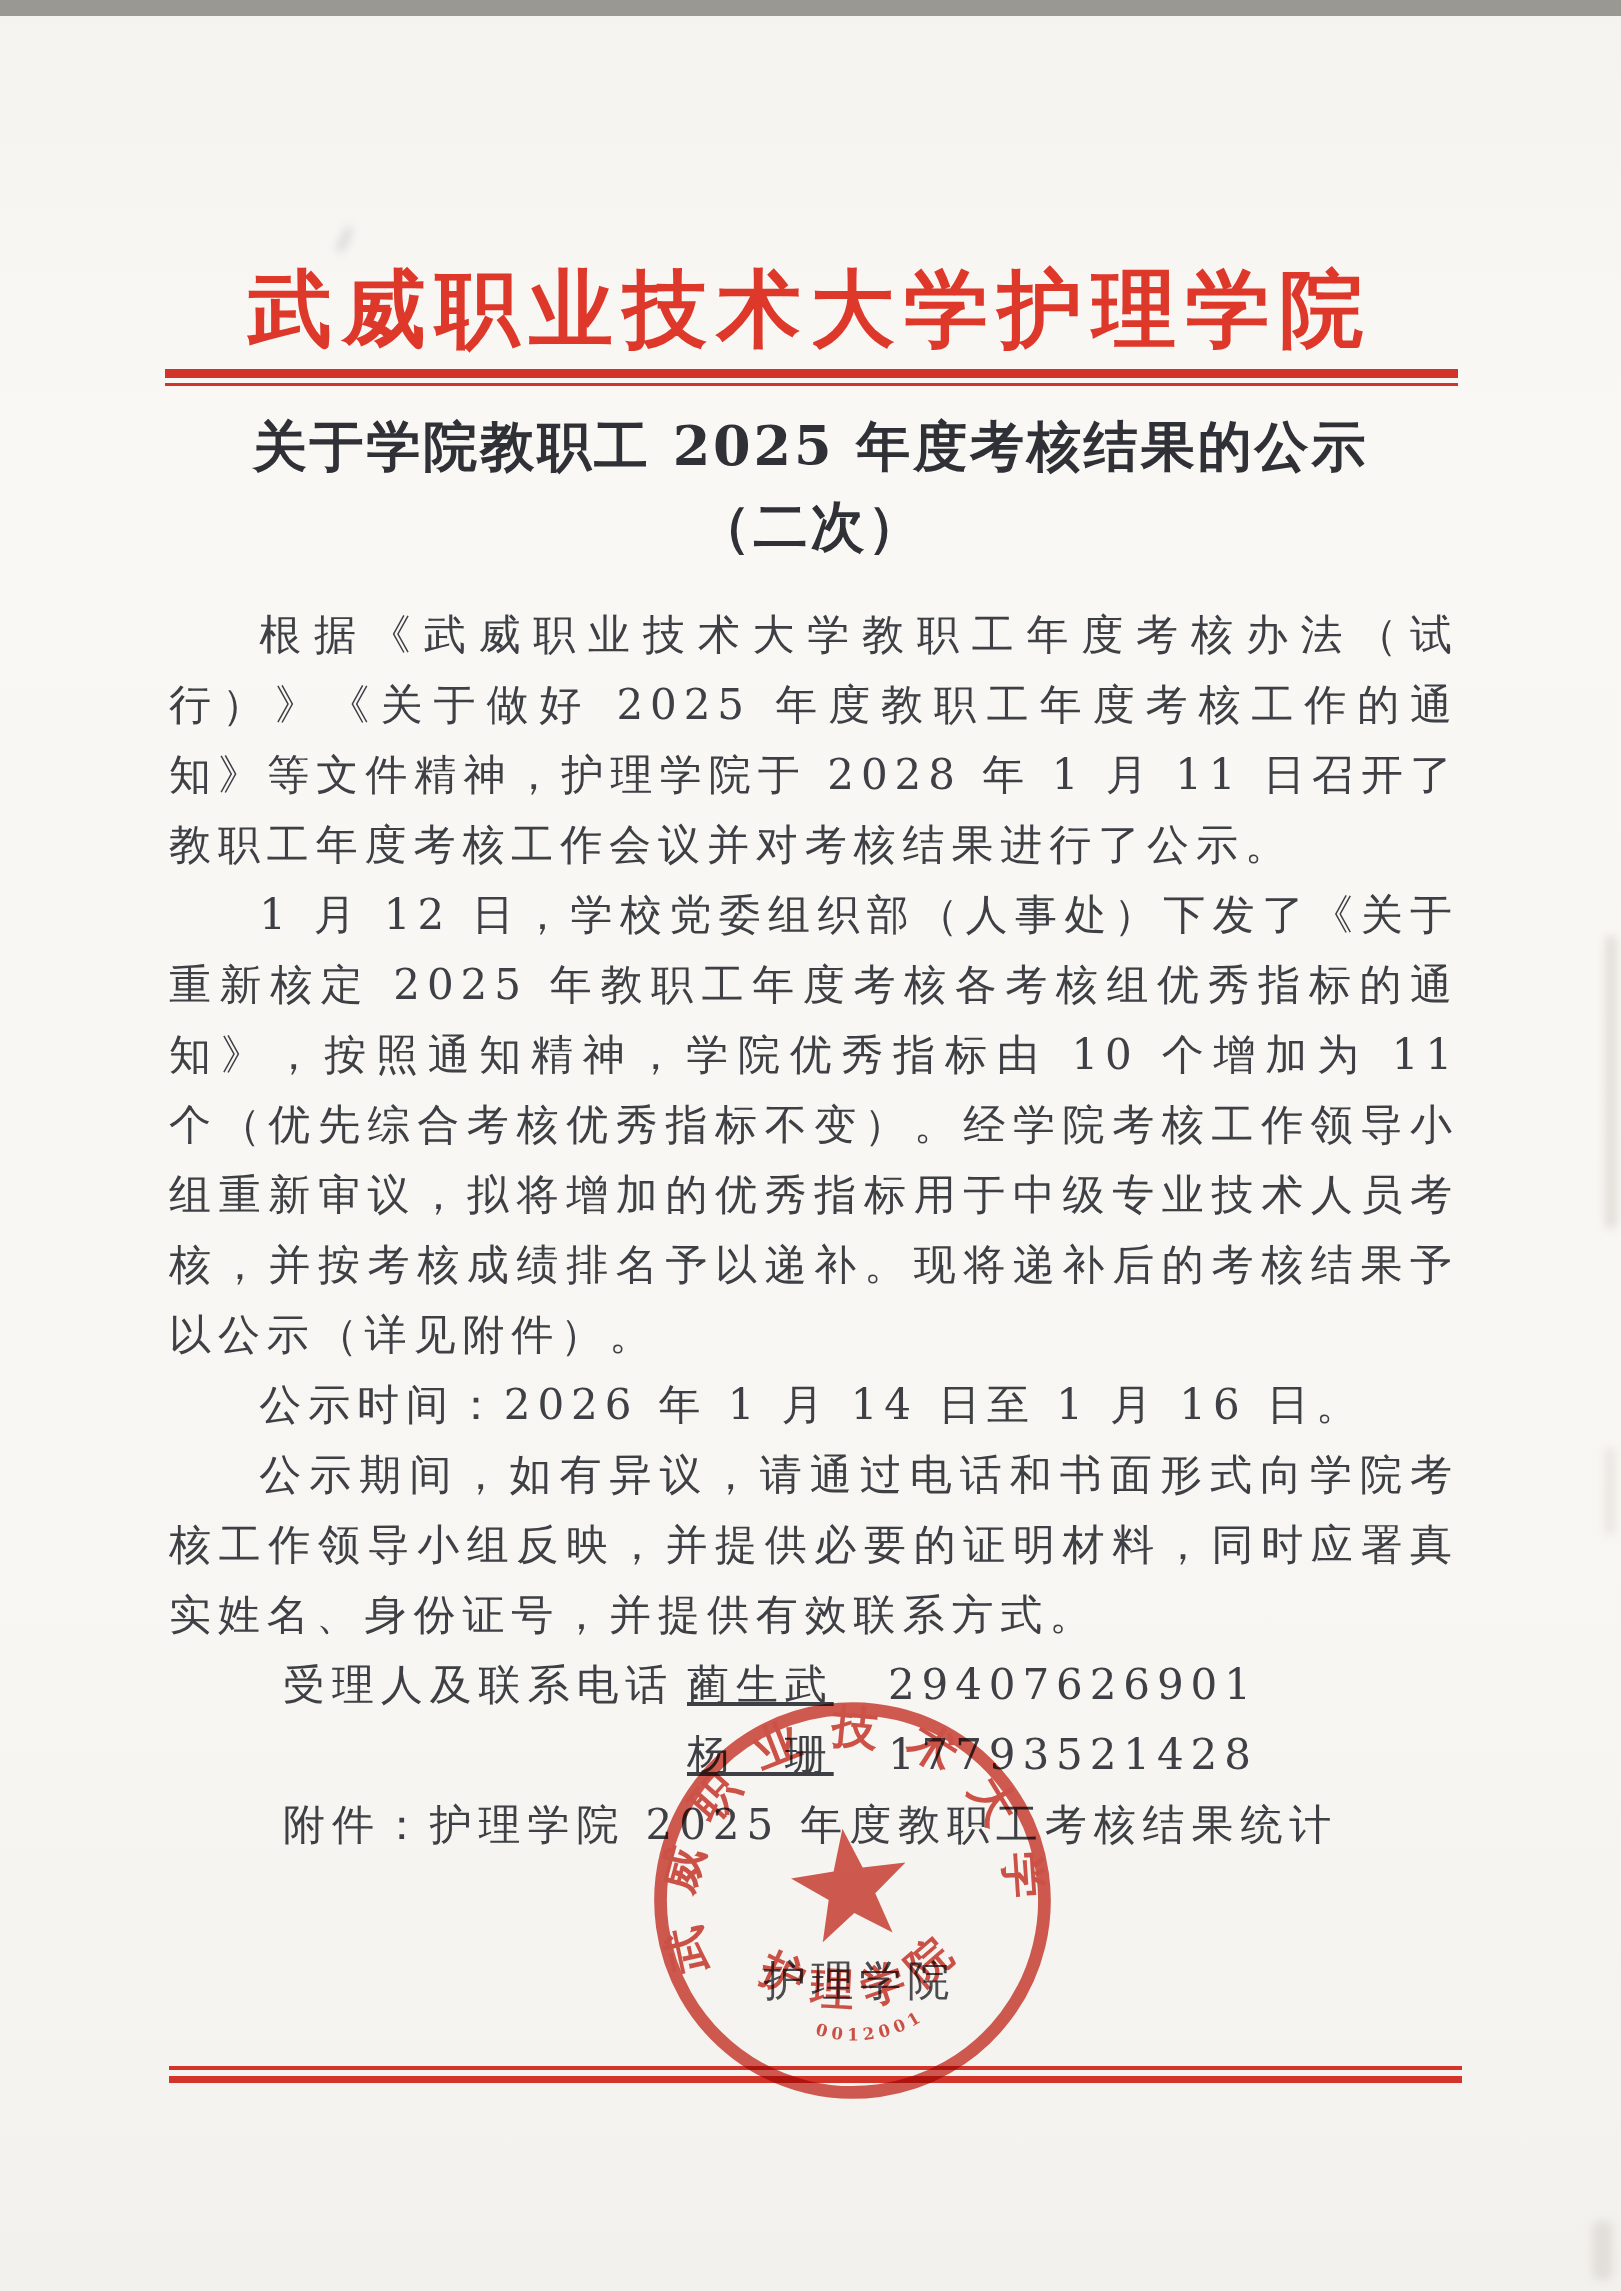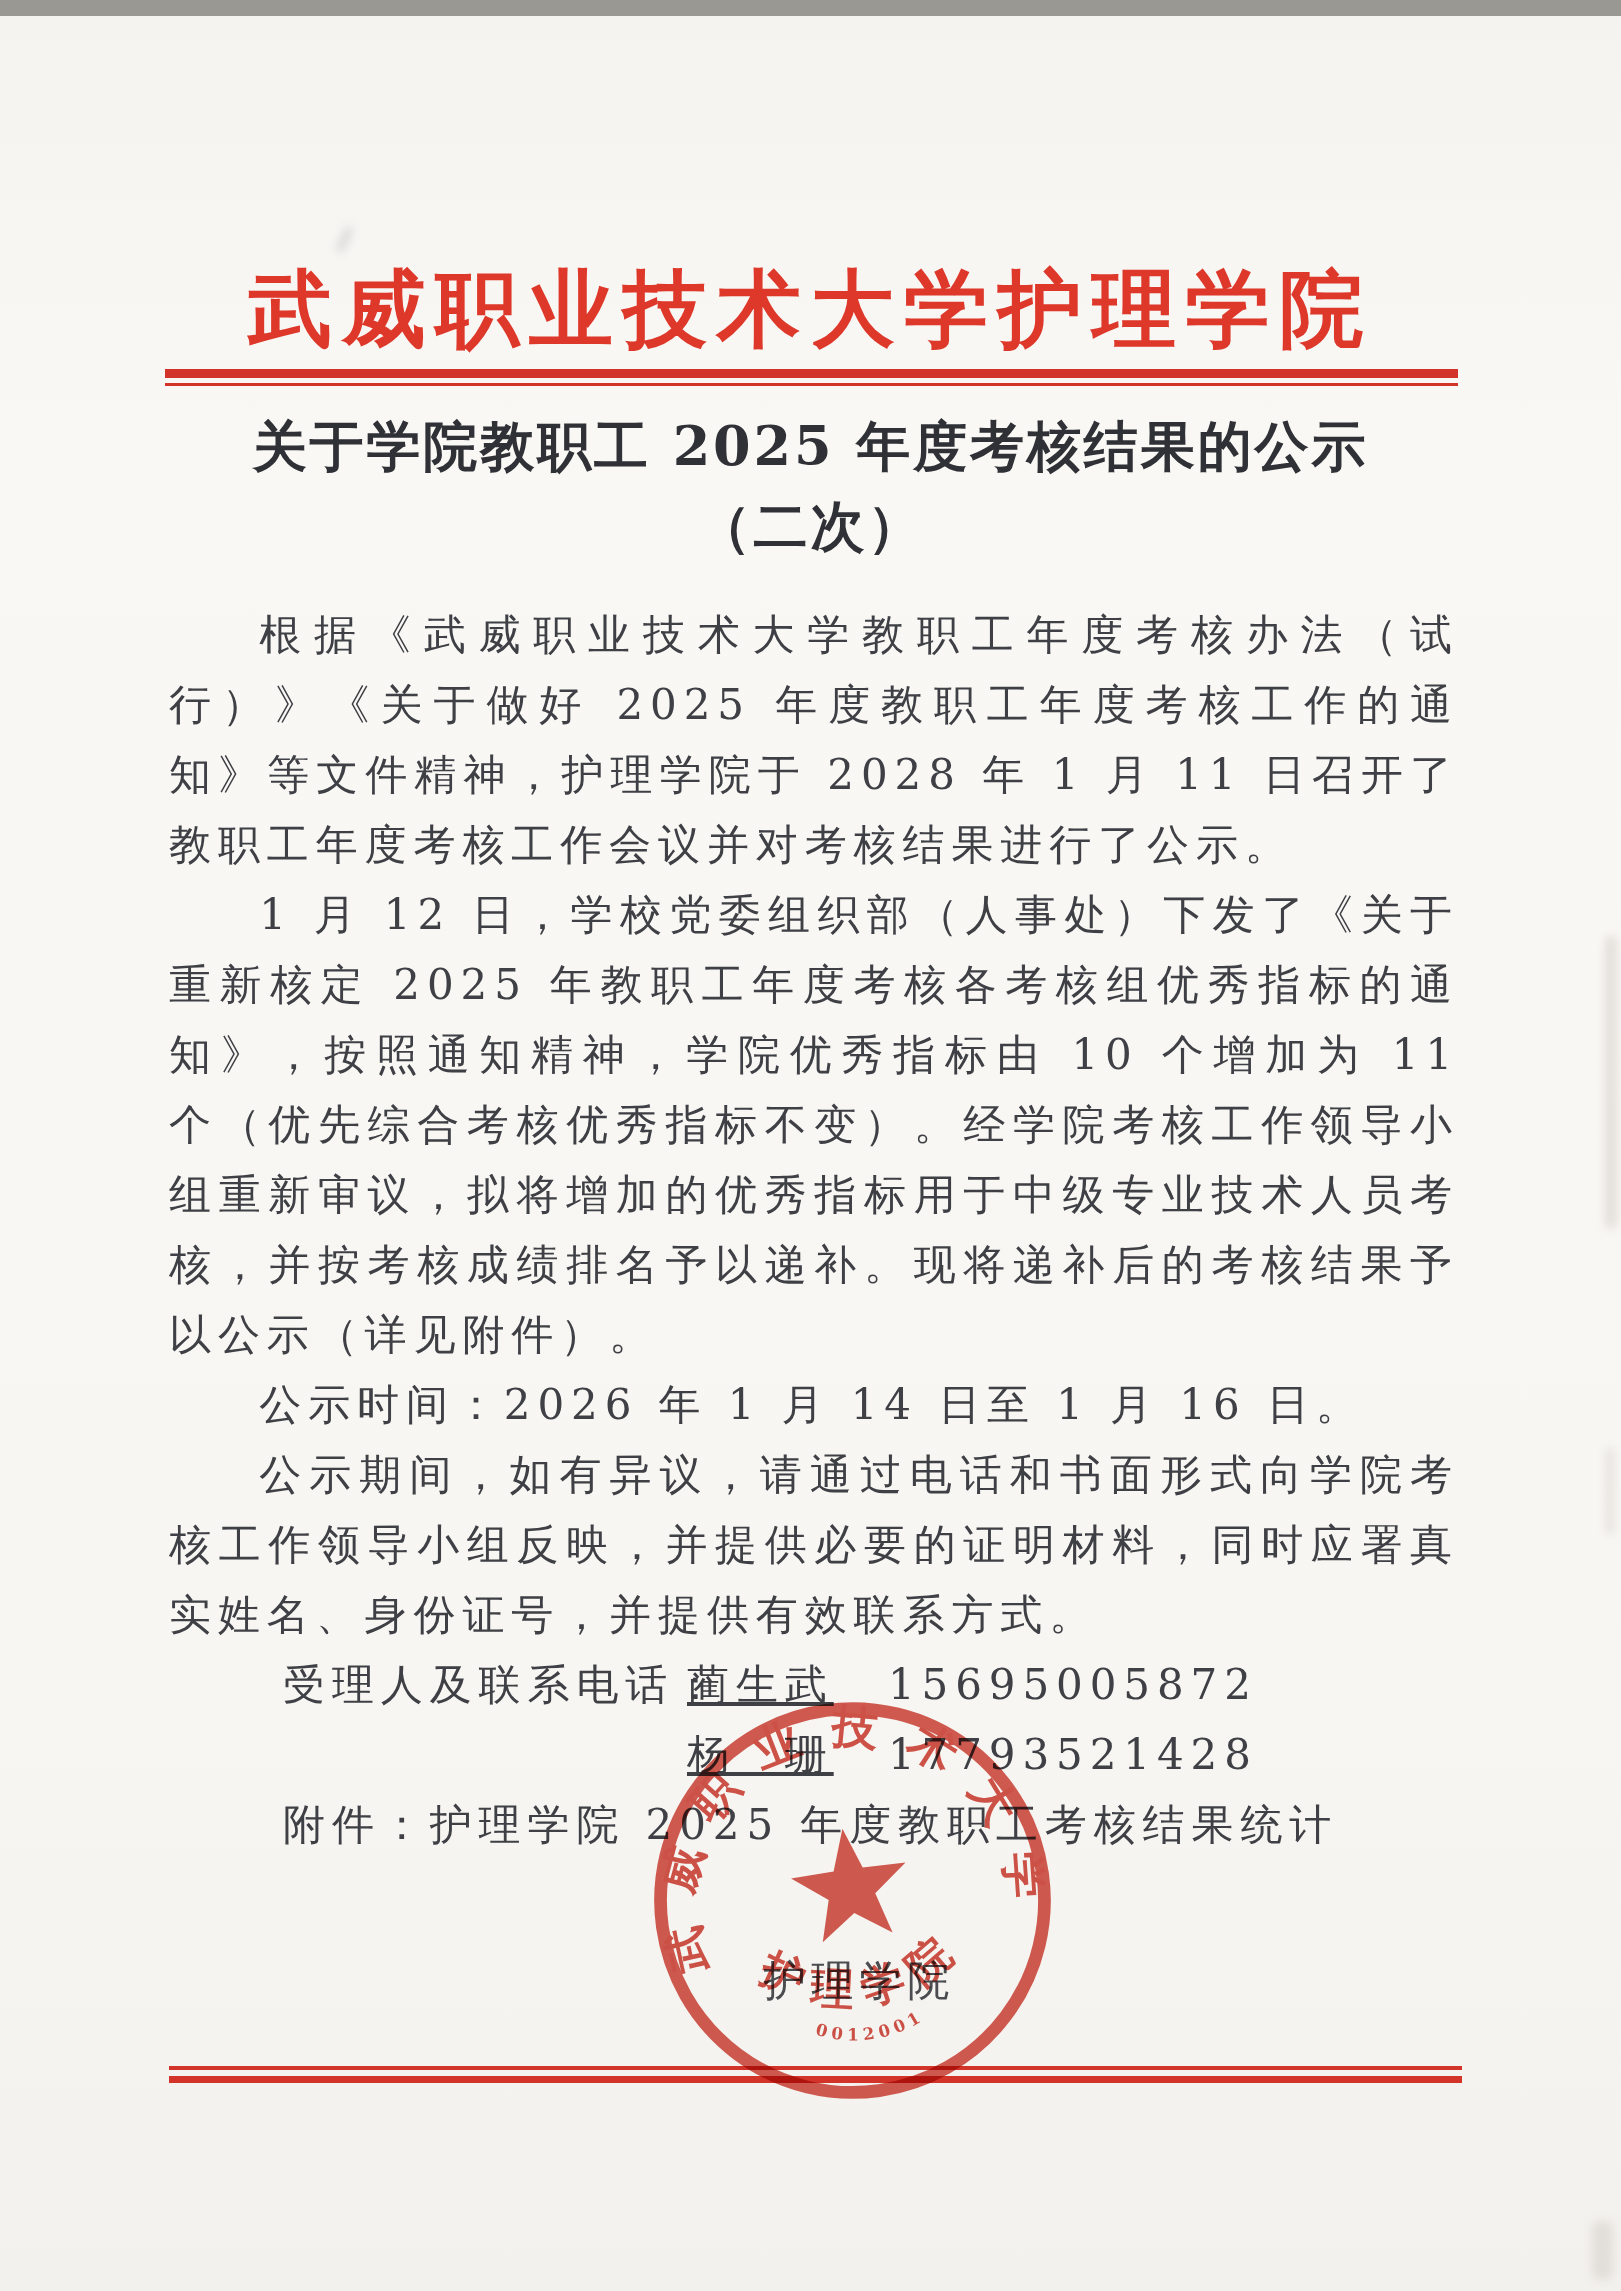--- a/index.html
+++ b/index.html
@@ -86,21 +86,21 @@
     <div>（二次）</div>
   </div>
 
   <main class="body">
     <p class="para">根据《武威职业技术大学教职工年度考核办法（试行）》《关于做好 2025 年度教职工年度考核工作的通知》等文件精神，护理学院于 2028 年 1 月 11 日召开了教职工年度考核工作会议并对考核结果进行了公示。</p>
     <p class="para">1 月 12 日，学校党委组织部（人事处）下发了《关于重新核定 2025 年教职工年度考核各考核组优秀指标的通知》，按照通知精神，学院优秀指标由 10 个增加为 11 个（优先综合考核优秀指标不变）。经学院考核工作领导小组重新审议，拟将增加的优秀指标用于中级专业技术人员考核，并按考核成绩排名予以递补。现将递补后的考核结果予以公示（详见附件）。</p>
     <p class="para">公示时间：2026 年 1 月 14 日至 1 月 16 日。</p>
     <p class="para">公示期间，如有异议，请通过电话和书面形式向学院考核工作领导小组反映，并提供必要的证明材料，同时应署真实姓名、身份证号，并提供有效联系方式。</p>
 
     <div class="contact-row">
-      <span class="c-label">受理人及联系电话：</span><span class="c-name">蔺生武</span><span class="c-phone">15695005872</span>
+      <span class="c-label">受理人及联系电话：</span><span class="c-name">蔺生武</span><span class="c-phone">29407626901</span>
     </div>
     <div class="contact-row">
       <span class="c-label"></span><span class="c-name">杨　珊</span><span class="c-phone">17793521428</span>
     </div>
 
     <p class="attachment">附件：护理学院 2025 年度教职工考核结果统计</p>
   </main>
 
   <div class="signature">
     <div>护理学院</div>

